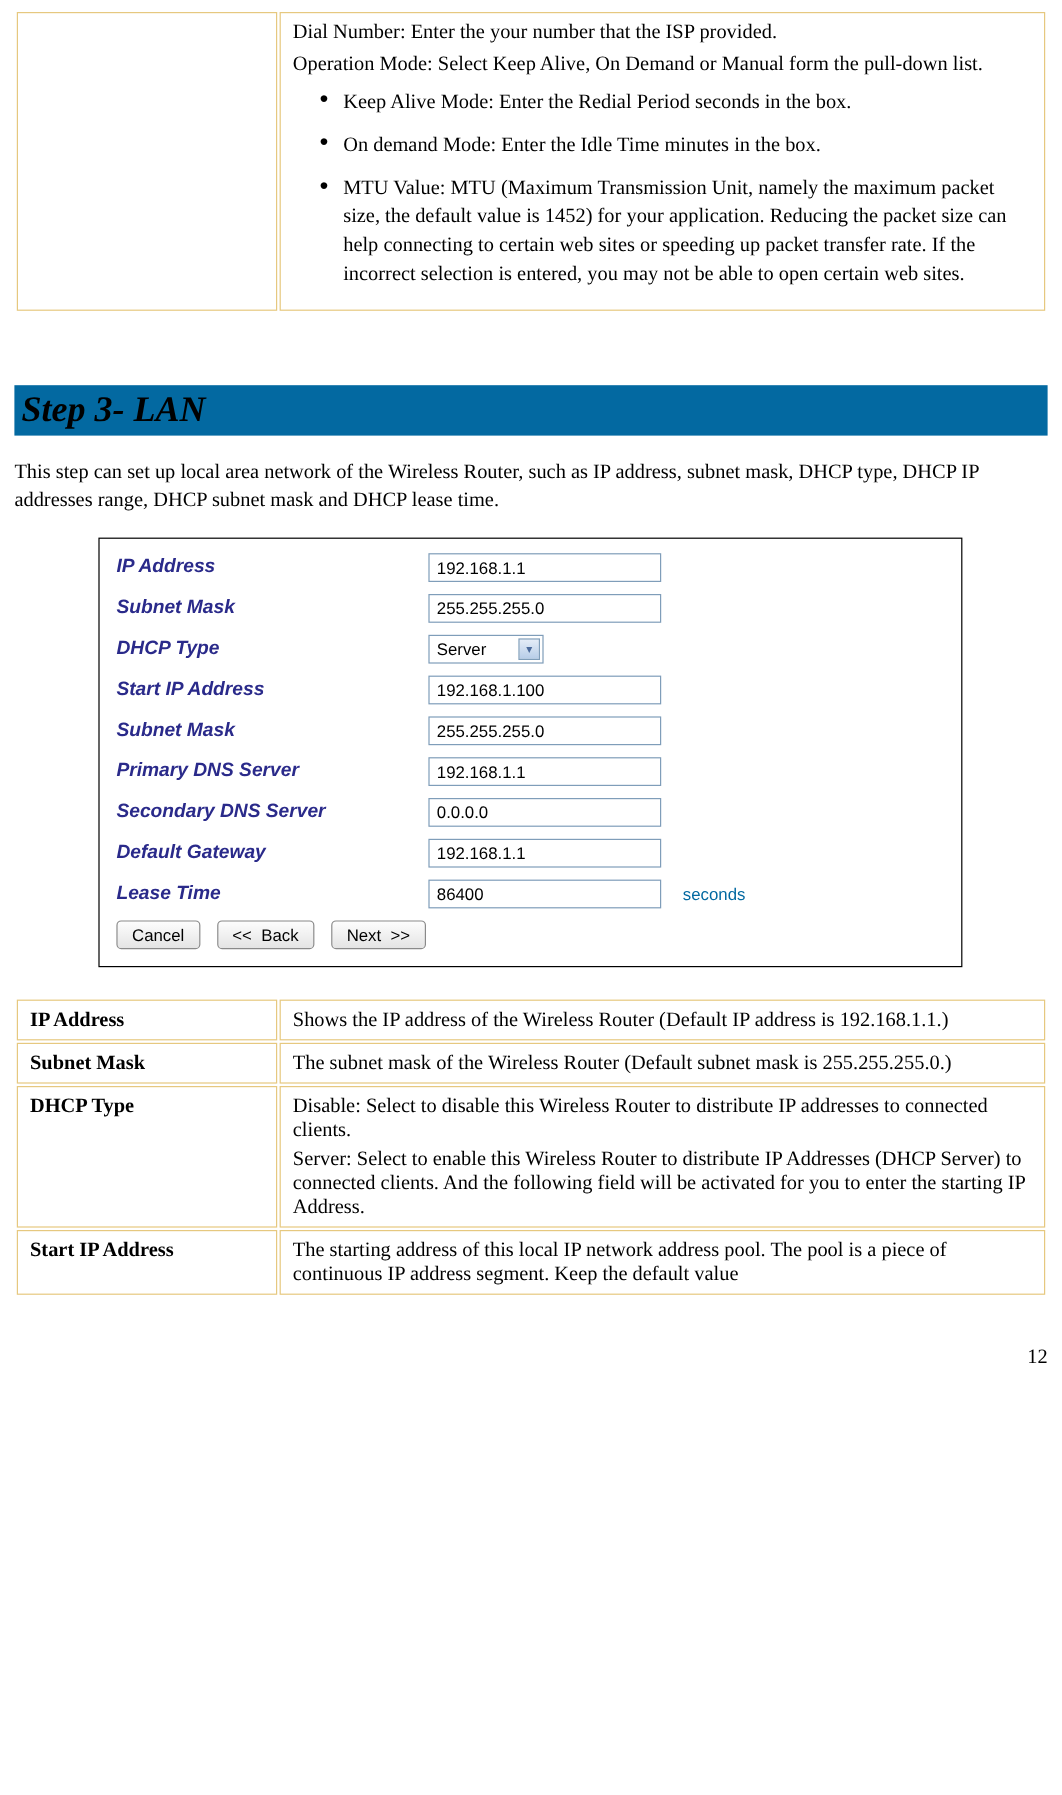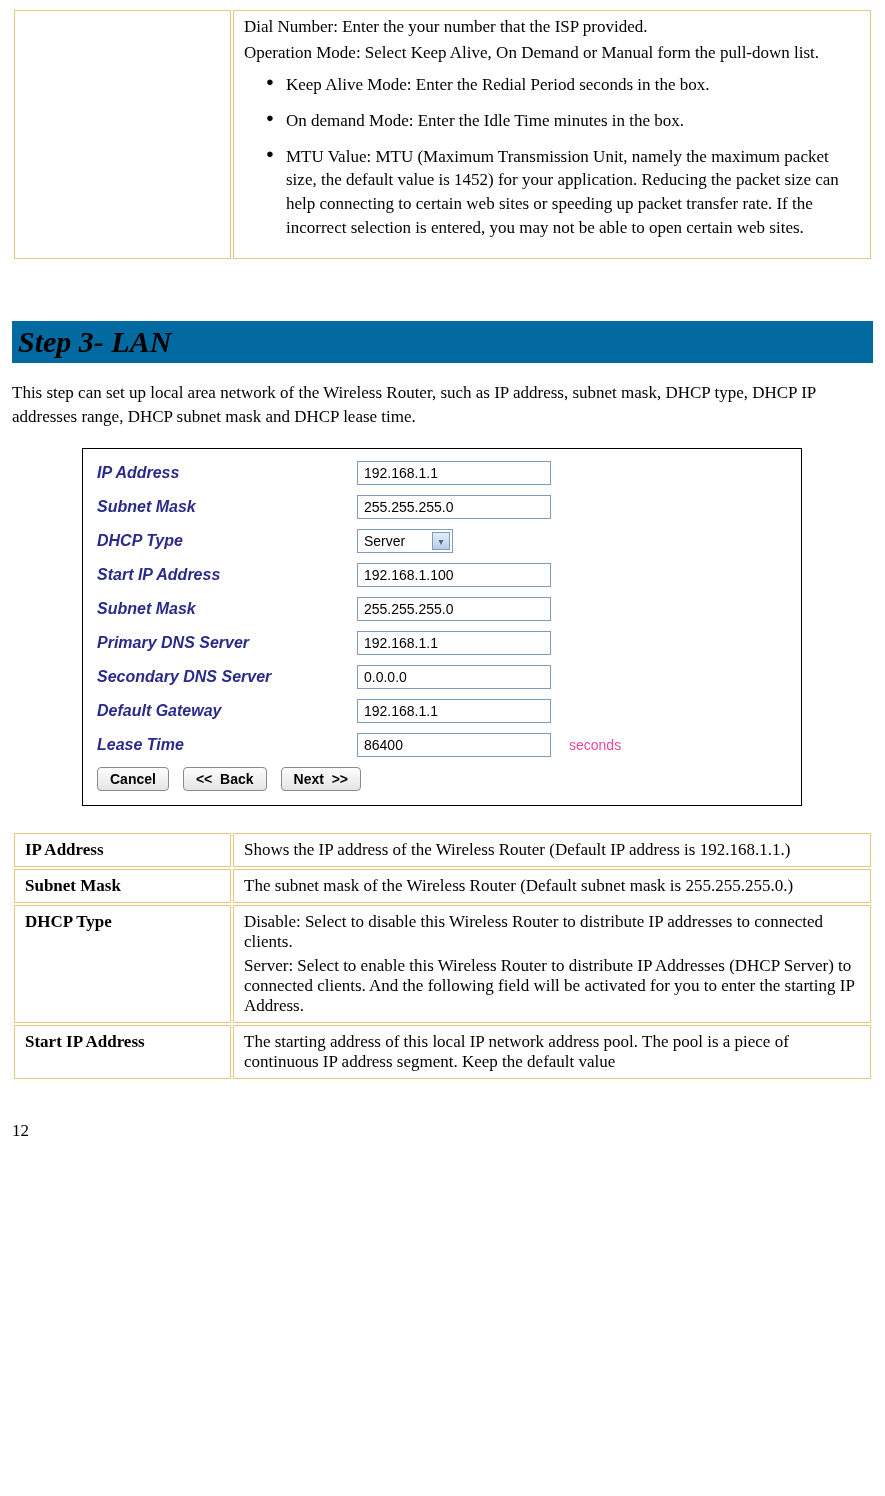--- a/index.html
+++ b/index.html
@@ -106,39 +106,38 @@
     border: 1px solid #7f9db9;
     display: flex;
     align-items: center;
     justify-content: center;
     font-size: 10px;
     color: #4b6a9b;
   }
   .ss-unit {
     margin-left: 18px;
     font-size: 14px;
-    color: #ec4899;
+    color: #0369a1;
   }
   .ss-buttons {
     display: flex;
     gap: 14px;
     margin-top: 8px;
-    font-weight: bold;
   }
   .ss-btn {
     border: 1px solid #8a8a8a;
     border-radius: 4px;
     padding: 3px 12px;
     background: linear-gradient(#fdfdfd,#e4e4e4);
     font-family: Arial, sans-serif;
     font-size: 14px;
     white-space: pre;
   }
   .page-number {
-    text-align: left;
+    text-align: right;
     font-size: 17px;
     margin-top: 40px;
   }
   b { font-weight: normal; }
 </style>
 </head>
 <body>
 
 <table class="desc">
   <tbody>

